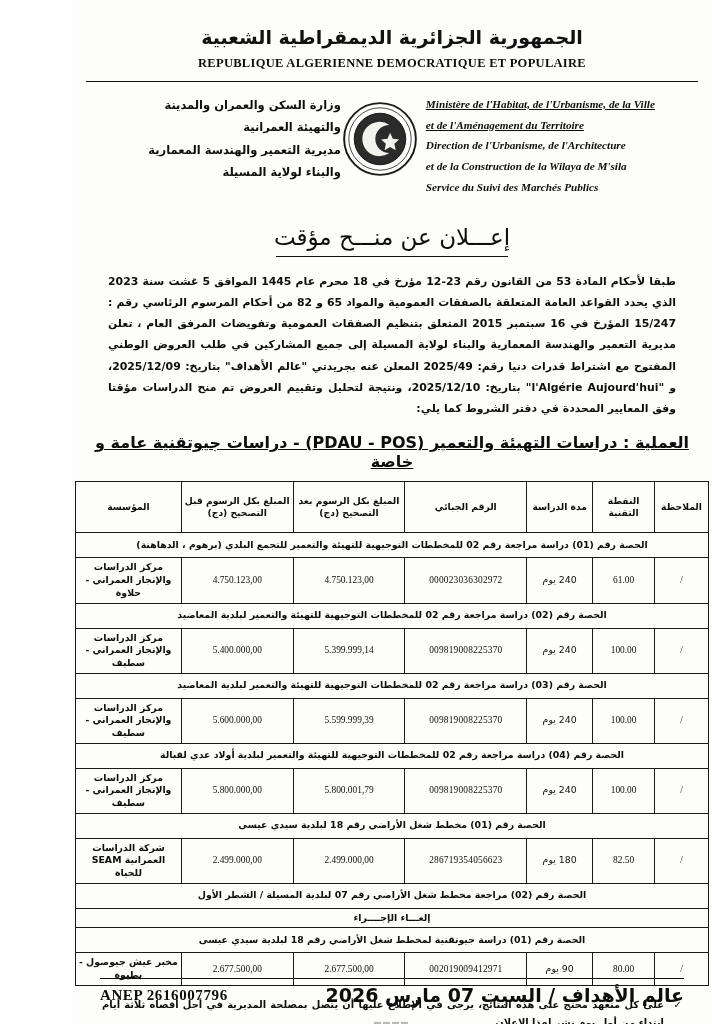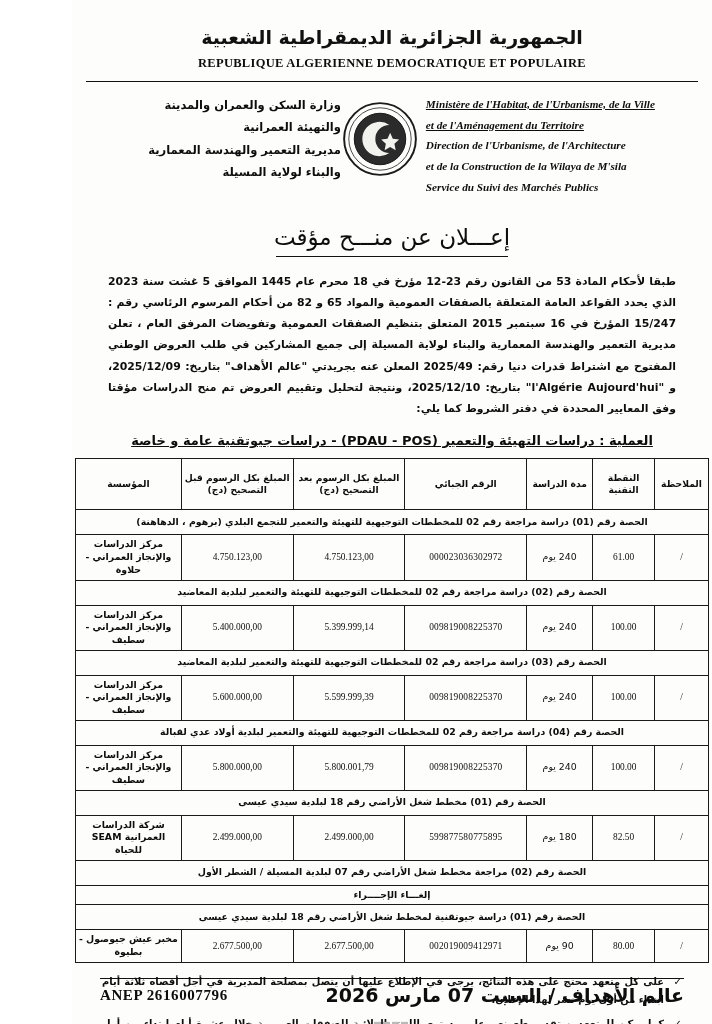--- a/index.html
+++ b/index.html
@@ -111,21 +111,21 @@
     font-size: 10.9px;
     line-height: 1.95;
     padding: 0 36px;
     font-family: "DejaVu Sans", sans-serif;
     font-weight: bold;
   }
   .body-par p { margin: 0 0 2px 0; }
   .op-line {
     direction: rtl;
     text-align: center;
-    font-size: 13px;
+    font-size: 16px;
     font-weight: bold;
     margin: 14px 0 10px 0;
     text-decoration: underline;
     font-family: "DejaVu Sans", sans-serif;
   }
   
   table.lots {
     border-collapse: collapse;
     width: 634px;
     margin: 0 auto;
@@ -367,21 +367,21 @@
         <td class="ent">مركز الدراسات والإنجاز العمراني - سطيف</td>
       </tr>
 
       <tr>
         <td class="lotbanner" colspan="7">الحصة رقم (01) مخطط شغل الأراضي رقم 18 لبلدية سيدي عيسى</td>
       </tr>
       <tr>
         <td class="dash">/</td>
         <td class="num">82.50</td>
         <td>180 يوم</td>
-        <td class="fiscal">599877580775895</td>
+        <td class="fiscal">286719354056623</td>
         <td class="num">2.499.000,00</td>
         <td class="num">2.499.000,00</td>
         <td class="ent">شركة الدراسات العمرانية SEAM للحياة</td>
       </tr>
 
       <tr>
         <td class="lotbanner" colspan="7">الحصة رقم (02) مراجعة مخطط شغل الأراضي رقم 07 لبلدية المسيلة / الشطر الأول</td>
       </tr>
       <tr>
         <td class="cancel" colspan="7">إلغـــاء الإجــــراء</td>

